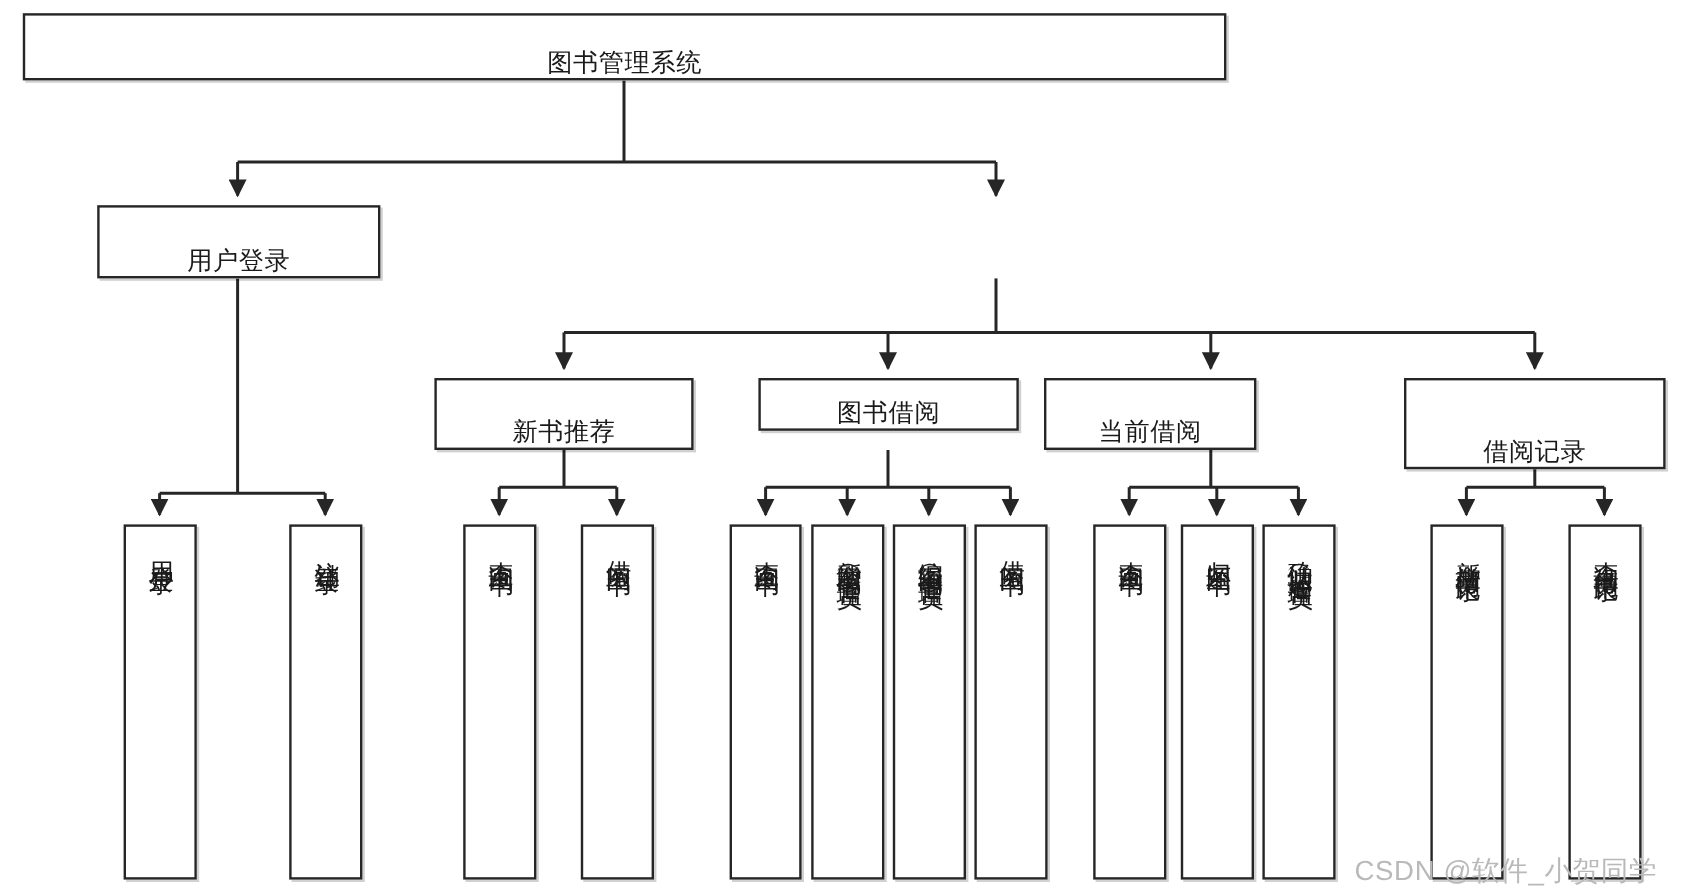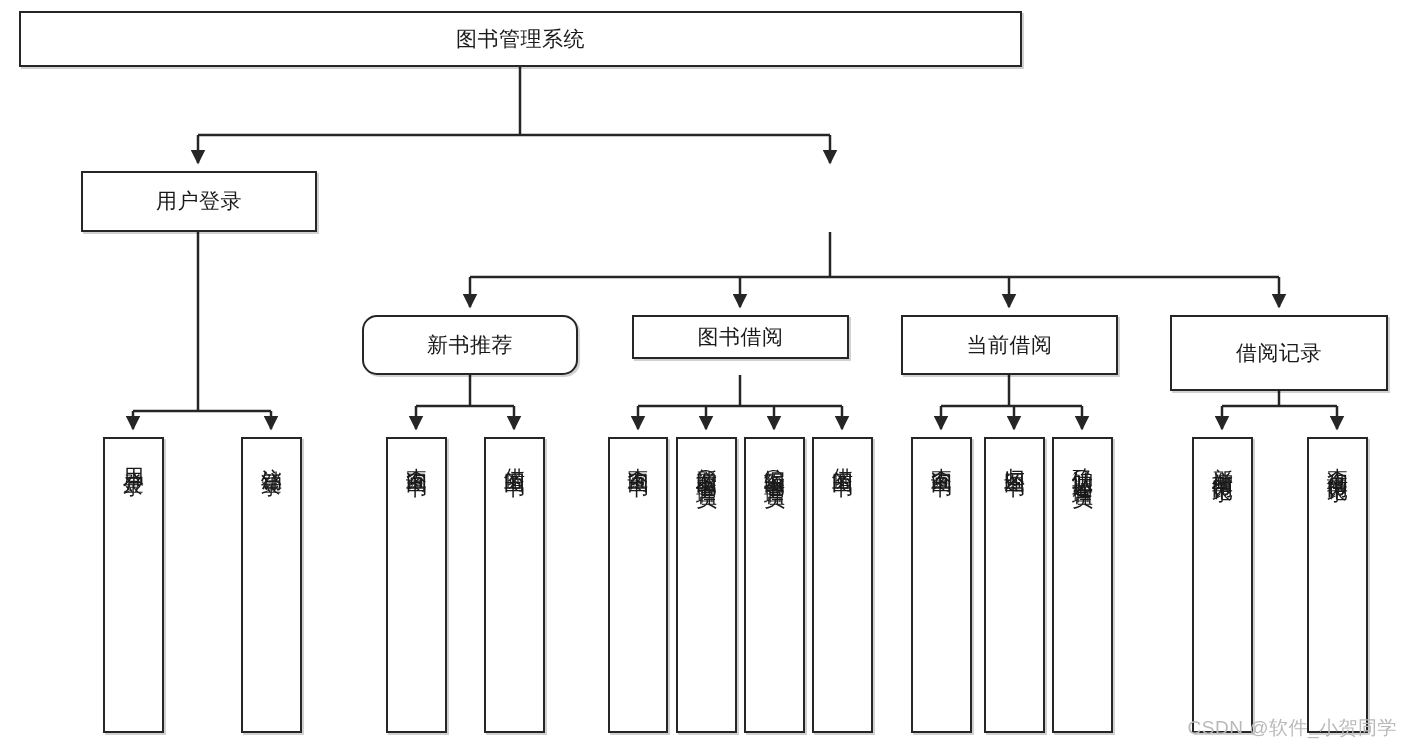--- a/index.html
+++ b/index.html
@@ -24,21 +24,21 @@
     width: 1405px;
     height: 747px;
   }
   .node {
     position: absolute;
     box-sizing: border-box;
     border: 2px solid #262626;
     background: #ffffff;
     box-shadow: 2px 2px 0 rgba(0,0,0,0.18);
     display: flex;
-    align-items: center;
+    align-items: flex-end;
     justify-content: center;
     color: #1a1a1a;
   }
   .node .label {
     font-size: 21px;
     line-height: 1.15;
     letter-spacing: 0.5px;
     white-space: nowrap;
     text-align: center;
   }
@@ -51,23 +51,23 @@
     writing-mode: vertical-rl;
     text-orientation: upright;
     font-size: 21px;
     line-height: 1.05;
     letter-spacing: 3px;
     white-space: normal;
     max-height: 100%;
   }
   .watermark {
     position: absolute;
-    right: 8px;
+    right: 24px;
     bottom: 6px;
-    font-size: 19px;
+    font-size: 23px;
     color: #b9b9b9;
     letter-spacing: 0.5px;
     white-space: nowrap;
     pointer-events: none;
     text-align: center;
   }
 </style>
 </head>
 <body>
 
@@ -124,27 +124,27 @@
   </svg>
 
   <div class="node" style="left:19px; top:11px; width:1003px; height:56px;">
     <span class="label">图书管理系统</span>
   </div>
 
   <div class="node" style="left:81px; top:171px; width:236px; height:61px;">
     <span class="label">用户登录</span>
   </div>
 
-  <div class="node" style="left:362px; top:315px; width:216px; height:60px;border-radius:15px;">
+  <div class="node" style="left:362px; top:315px; width:216px; height:60px;">
     <span class="label">新书推荐</span>
   </div>
   <div class="node" style="left:632px; top:315px; width:217px; height:44px;">
     <span class="label">图书借阅</span>
   </div>
-  <div class="node" style="left:901px; top:315px; width:217px; height:60px;">
+  <div class="node" style="left:870px; top:315px; width:177px; height:60px;">
     <span class="label">当前借阅</span>
   </div>
   <div class="node" style="left:1170px; top:315px; width:218px; height:76px;">
     <span class="label">借阅记录</span>
   </div>
 
   <div class="node vertical" style="left:103px; top:437px; width:61px; height:296px;">
     <span class="label">用户登录</span>
   </div>
   <div class="node vertical" style="left:241px; top:437px; width:61px; height:296px;">

